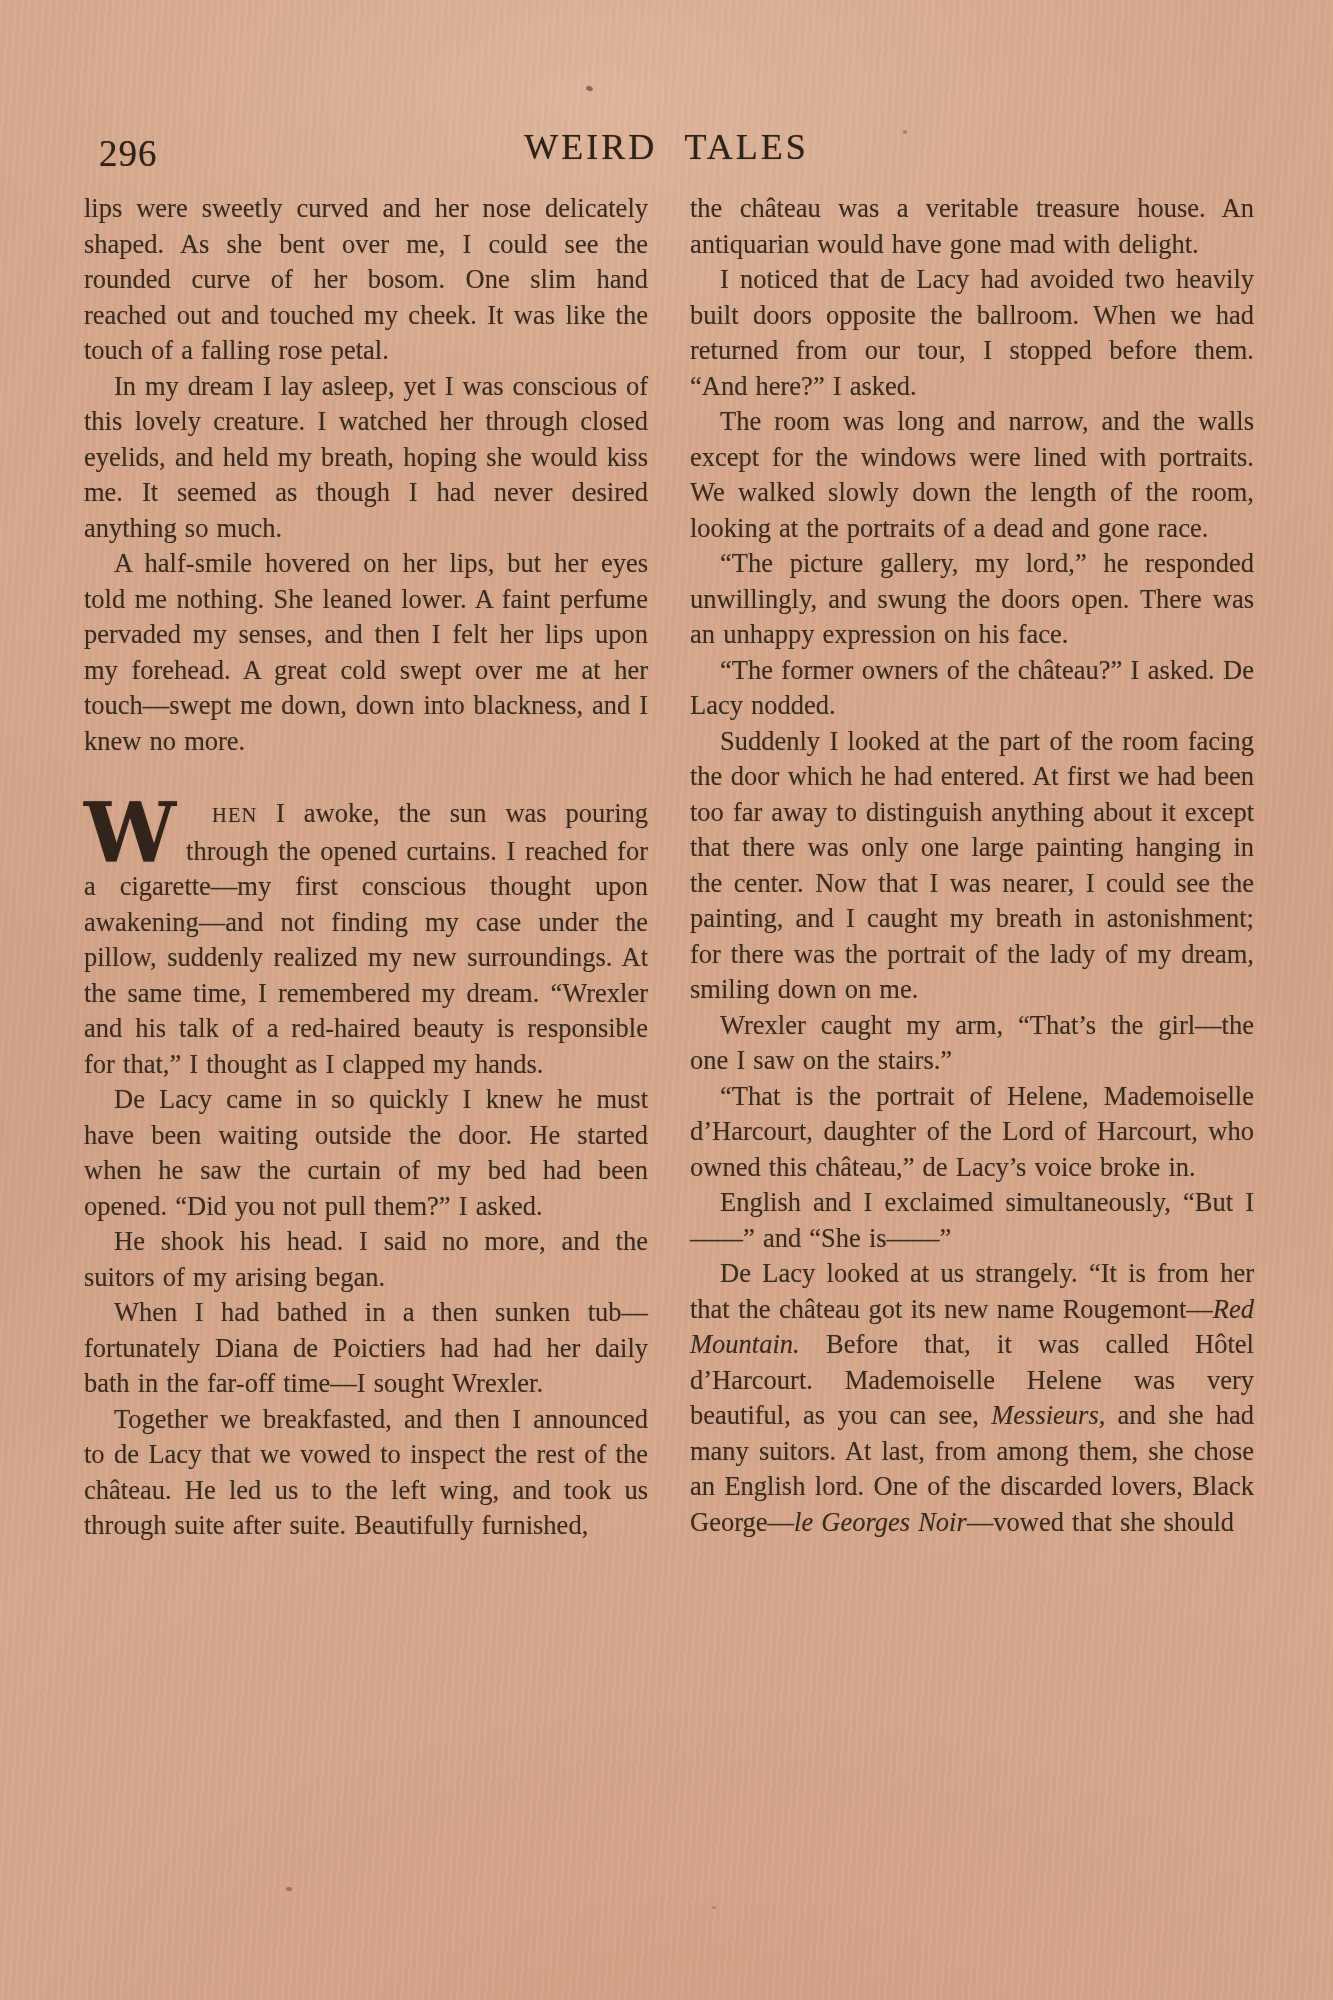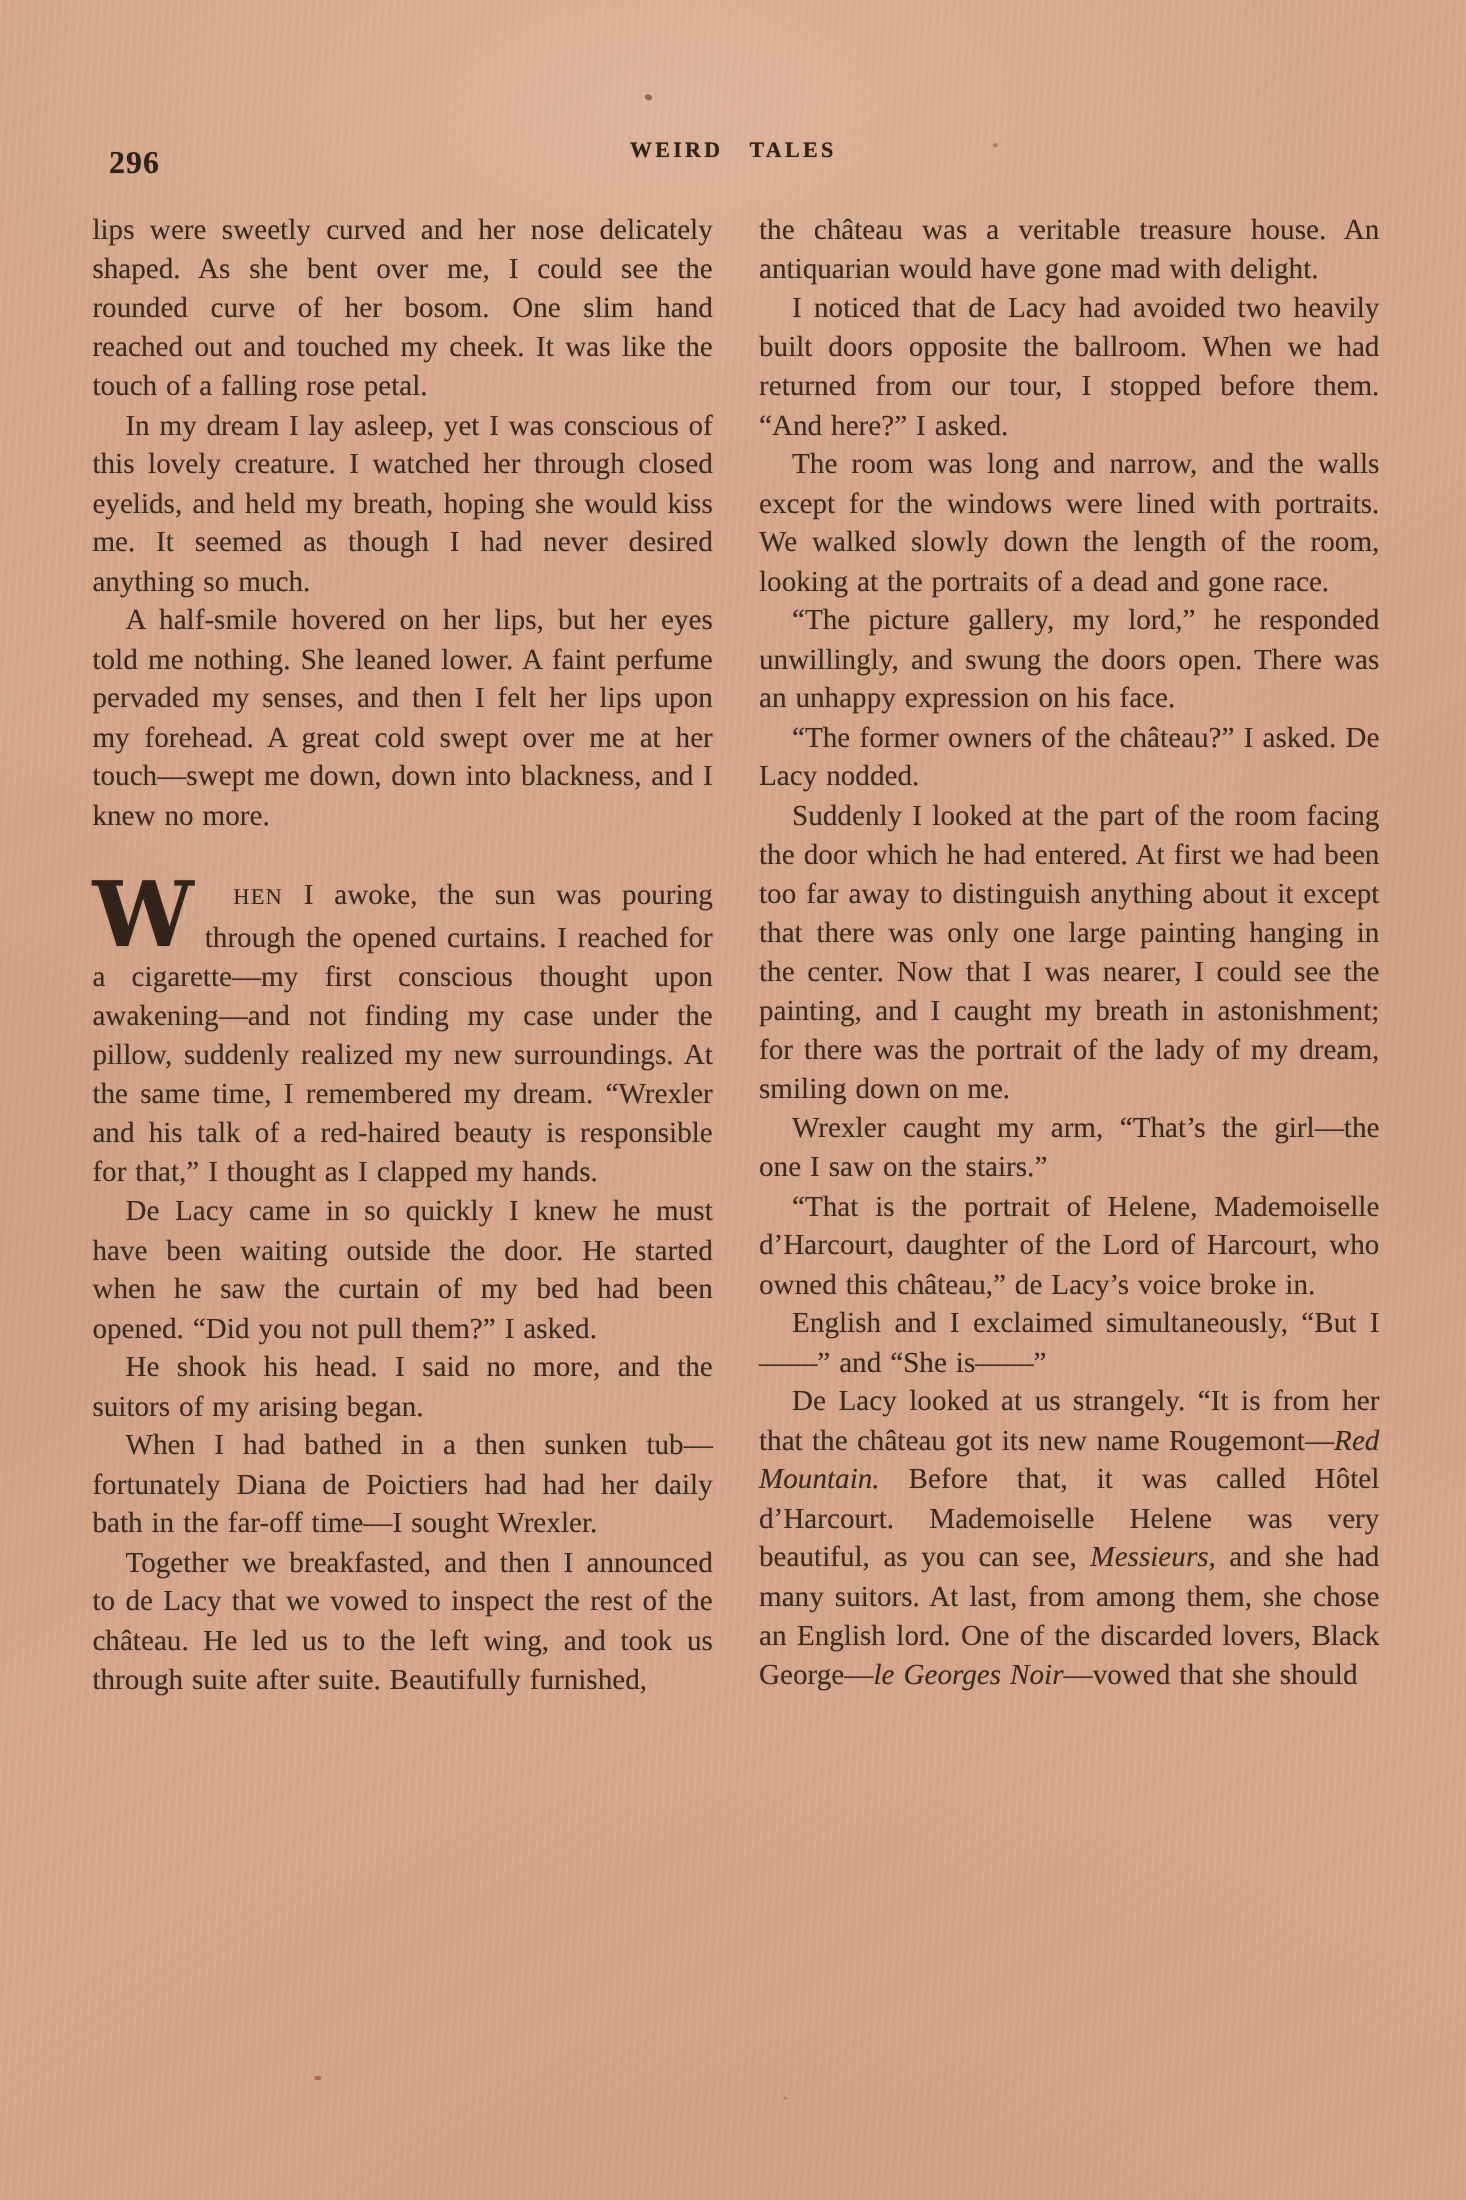--- a/index.html
+++ b/index.html
@@ -13,27 +13,27 @@
       radial-gradient(ellipse 500px 700px at -4% 55%, rgba(120,70,50,0.08), rgba(120,70,50,0) 70%),
       radial-gradient(ellipse 500px 800px at 104% 45%, rgba(120,70,50,0.07), rgba(120,70,50,0) 70%),
       repeating-linear-gradient(93deg, rgba(255,255,255,0.022) 0 3px, rgba(0,0,0,0.014) 3px 7px),
       #d6a88c;
     font-family:"Liberation Serif", serif;
     color:#3a2b20;
   }
   .header{position:absolute;top:126px;left:0;right:0;height:44px;}
   .pageno{
     position:absolute;left:99px;top:6px;
-    font-size:29px;font-weight:bold;letter-spacing:1px;
+    font-size:37px;font-weight:normal;letter-spacing:1px;
     text-shadow:0 0 1px rgba(47,34,24,0.55);
     color:#2f2218;
   }
   .running-title{
     position:absolute;left:0;right:0;top:0;text-align:center;
-    font-size:20px;font-weight:bold;letter-spacing:3px;word-spacing:16px;
+    font-size:36px;font-weight:normal;letter-spacing:3px;word-spacing:16px;
     text-shadow:0 0 1px rgba(47,34,24,0.55);
     color:#2f2218;
   }
   .columns{
     position:absolute;top:191px;left:84px;
     display:flex;gap:42px;
   }
   .col{width:564px;}
   .col p{
     margin:0;

